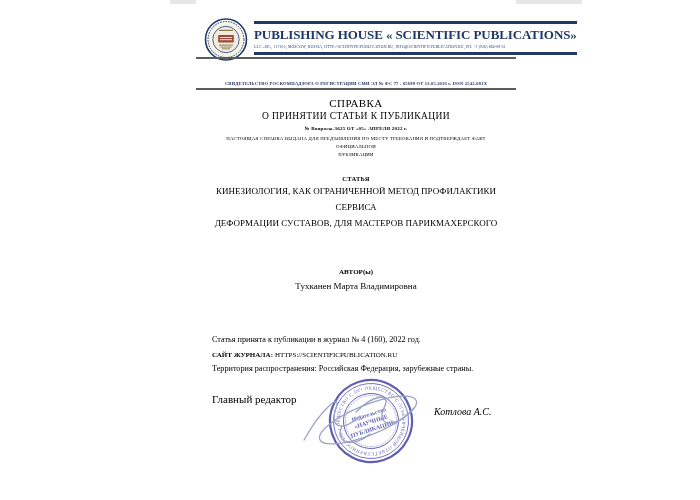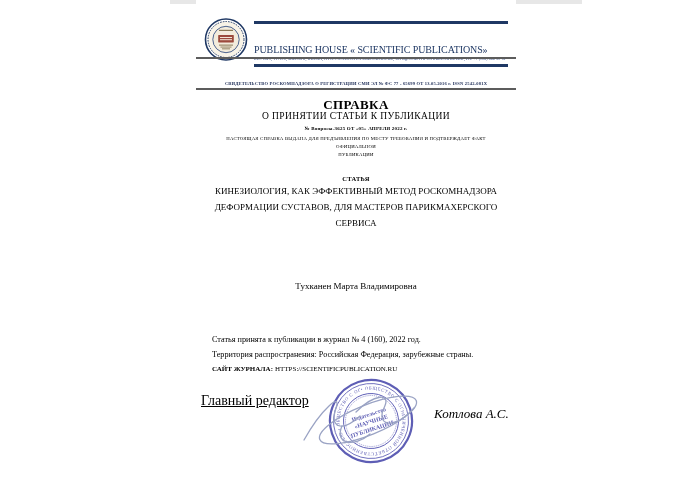--- a/index.html
+++ b/index.html
@@ -8,51 +8,51 @@
     font-family:"Liberation Serif", serif;color:#000;
   }
   .viewer-strip{position:absolute;left:170px;top:0;width:412px;height:4px;background:#e7e7e7;}
   .page{position:absolute;left:196px;top:0;width:320px;height:500px;background:#fff;}
 
   
   .hdr-row{position:absolute;left:8px;top:17px;width:304px;display:flex;align-items:flex-start;}
   .logo{flex:0 0 44px;height:45px;}
   .hdr-right{flex:1;margin-left:6px;}
   .hdr-rule-top{height:3px;background:#1f3864;margin-top:4px;}
-  .publisher{font-weight:normal;color:#1f3864;font-size:10px;letter-spacing:-0.1px;
-    white-space:nowrap;margin-top:20px;}
+  .publisher{font-weight:bold;color:#1f3864;font-size:13px;letter-spacing:-0.1px;
+    white-space:nowrap;margin-top:3px;}
   .contacts{color:#27407c;font-size:3.8px;letter-spacing:.15px;white-space:nowrap;margin-top:1.5px;}
   .hdr-rule-bot{height:3px;background:#1f3864;margin-top:3px;}
 
   .rule-a{position:absolute;left:0;top:57px;width:320px;height:1.5px;background:#5c5c5c;}
   .journal-title{position:absolute;left:0;top:59px;width:320px;text-align:center;
     font-weight:bold;font-size:17.5px;letter-spacing:.2px;}
   .registration{position:absolute;left:0;top:81px;width:320px;text-align:center;
     font-weight:bold;font-size:4.5px;color:#1a2a55;letter-spacing:.2px;white-space:nowrap;}
   .rule-b{position:absolute;left:0;top:88px;width:320px;height:2px;background:#5c5c5c;}
 
   
-  .c-title{position:absolute;left:0;top:97px;width:320px;text-align:center;font-weight:bold;font-size:13px;letter-spacing:.4px;}
+  .c-title{position:absolute;left:0;top:97px;width:320px;text-align:center;font-weight:normal;font-size:11px;letter-spacing:.4px;}
   .c-sub{position:absolute;left:0;top:111px;width:320px;text-align:center;font-weight:normal;font-size:9.5px;letter-spacing:.4px;}
   .c-num{position:absolute;left:0;top:126px;width:320px;text-align:center;font-weight:bold;font-size:5px;letter-spacing:.2px;}
   .c-note{position:absolute;left:10px;top:135px;width:300px;text-align:center;font-size:4.8px;line-height:8px;letter-spacing:.2px;}
 
   .a-label{position:absolute;left:0;top:175px;width:320px;text-align:center;font-weight:bold;font-size:6.5px;letter-spacing:.3px;}
   .a-title{position:absolute;left:0;top:183px;width:320px;text-align:center;font-size:9px;line-height:16px;}
 
   .au-label{position:absolute;left:0;top:268px;width:320px;text-align:center;font-weight:bold;font-size:7px;}
   .au-name{position:absolute;left:0;top:281px;width:320px;text-align:center;font-size:9px;}
 
   .info{position:absolute;left:16px;top:335px;width:300px;font-size:8.2px;}
   .info div{margin-bottom:5.5px;}
   .site-label{font-weight:bold;font-size:7px;}
   .site-url{font-size:7px;}
 
-  .editor-role{position:absolute;left:5px;top:393px;font-size:14px;text-decoration:underline;}
-  .editor-name{position:absolute;left:238px;top:406px;font-size:13px;font-style:italic;}
+  .editor-role{position:absolute;left:16px;top:393px;font-size:11px;}
+  .editor-name{position:absolute;left:238px;top:406px;font-size:10px;font-style:italic;}
 
   .sig-wrap{position:absolute;left:100px;top:376px;width:150px;height:92px;}
   .stamp{position:absolute;left:32px;top:2px;width:86px;height:86px;opacity:.9;}
   .signature{position:absolute;left:0;top:6px;width:150px;height:80px;}
 </style>
 </head>
 <body>
 
 <div class="viewer-strip"></div>
 
@@ -86,34 +86,35 @@
   <div class="c-title">СПРАВКА</div>
   <div class="c-sub">О ПРИНЯТИИ СТАТЬИ К ПУБЛИКАЦИИ</div>
   <div class="c-num">№ Вопросы-3625 ОТ «05» АПРЕЛЯ 2022 г.</div>
   <div class="c-note">
     <span>НАСТОЯЩАЯ СПРАВКА ВЫДАНА ДЛЯ ПРЕДЪЯВЛЕНИЯ ПО МЕСТУ ТРЕБОВАНИЯ И ПОДТВЕРЖДАЕТ ФАКТ ОФИЦИАЛЬНОЙ</span><br>
     <span>ПУБЛИКАЦИИ</span>
   </div>
 
   <div class="a-label">СТАТЬЯ</div>
   <div class="a-title">
-    <div>КИНЕЗИОЛОГИЯ, КАК ЭФФЕКТИВНЫЙ МЕТОД РОСКОМНАДЗОРА</div>
+    <div>КИНЕЗИОЛОГИЯ, КАК ОГРАНИЧЕННОЙ МЕТОД ПРОФИЛАКТИКИ</div>
+    <div>СЕРВИСА</div>
     <div>ДЕФОРМАЦИИ СУСТАВОВ, ДЛЯ МАСТЕРОВ ПАРИКМАХЕРСКОГО</div>
-    <div>СЕРВИСА</div>
   </div>
 
+  <div class="au-label">АВТОР(ы)</div>
   <div class="au-name">Тухканен  Марта Владимировна</div>
 
   <div class="info">
     <div>Статья принята к публикации в журнал № 4 (160), 2022 год.</div>
-    <div>Территория распространения: Российская Федерация, зарубежные страны.</div>
     <div>
       <span class="site-label">САЙТ ЖУРНАЛА:</span>
       <span class="site-url">HTTPS://SCIENTIFICPUBLICATION.RU</span>
     </div>
+    <div>Территория распространения: Российская Федерация, зарубежные страны.</div>
   </div>
 
   <div class="editor-role">Главный редактор</div>
   <div class="editor-name">Котлова А.С.</div>
 
   <div class="sig-wrap">
     <svg class="stamp" viewBox="0 0 86 86">
       <g transform="rotate(-18 43 43)">
         <circle cx="43" cy="43" r="41" fill="none" stroke="#4d4dad" stroke-width="2.2"></circle>
         <circle cx="43" cy="43" r="37.5" fill="none" stroke="#4d4dad" stroke-width="0.8"></circle>

